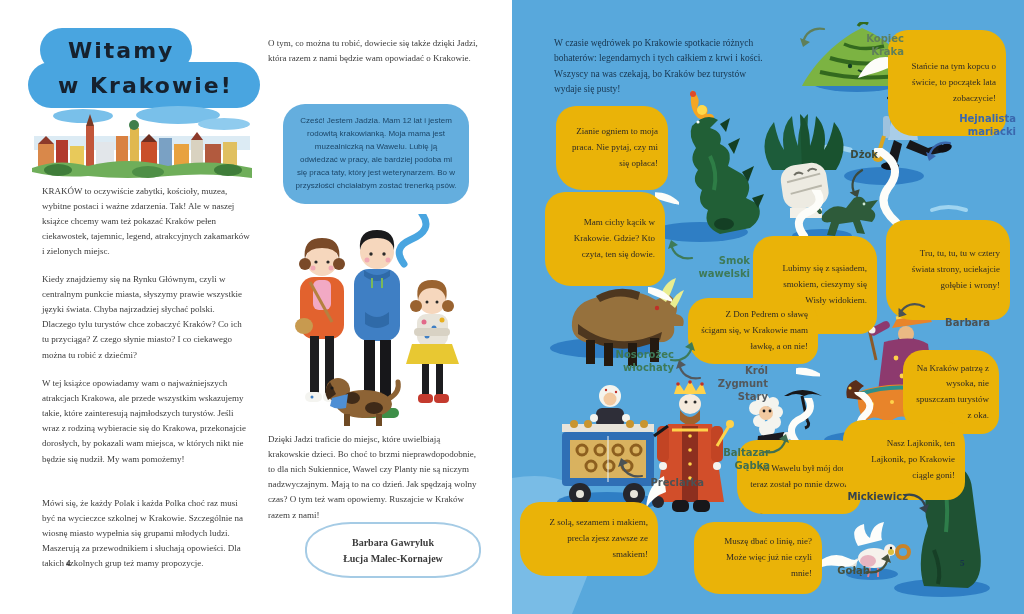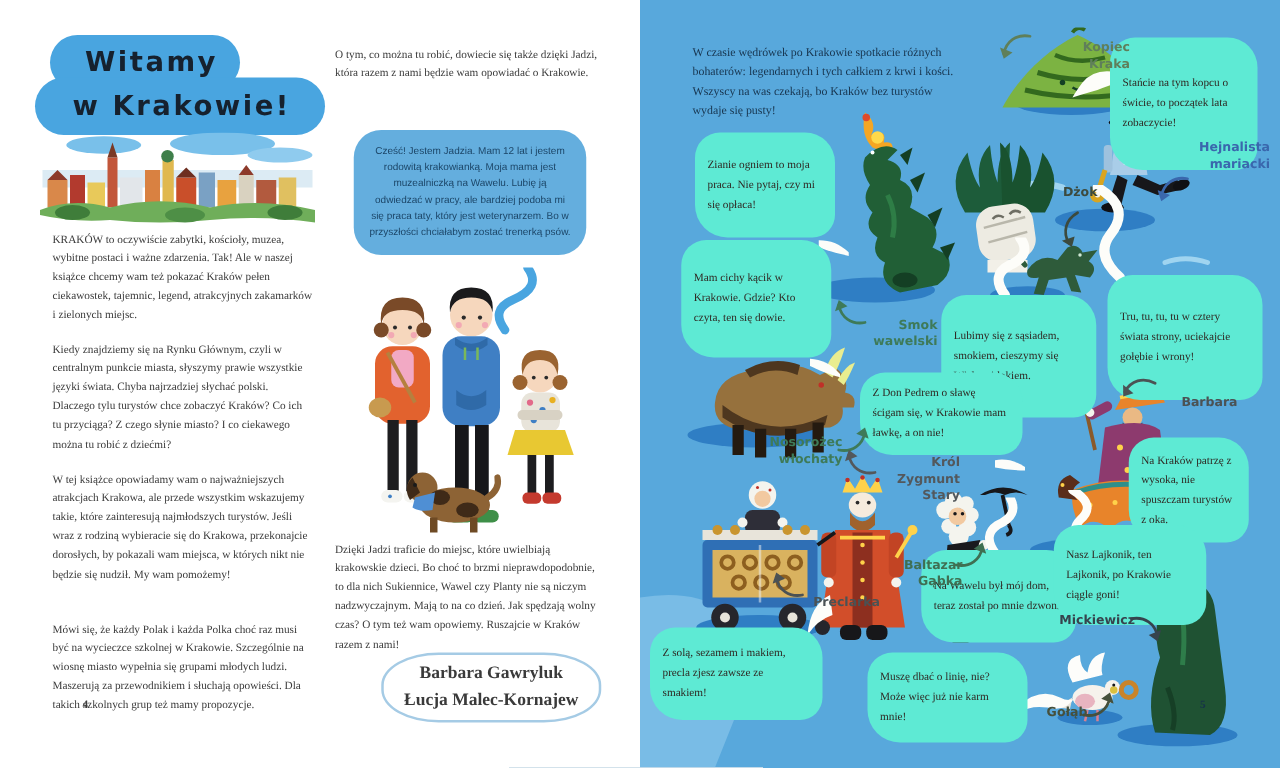--- a/index.html
+++ b/index.html
@@ -11,28 +11,28 @@
               color:#16212e;font-size:22px;letter-spacing:2px;white-space:nowrap;}
   .para{position:absolute;font-size:9px;line-height:1.68;color:#3b3b3b;text-align:left;}
   .pagenum{position:absolute;font-size:9px;font-weight:bold;color:#3b3b3b;}
   .jadzia{position:absolute;left:283px;top:104px;width:186px;background:#64aede;
           border-radius:22px;padding:11px 12px;box-sizing:border-box;
           font-family:"Liberation Sans",sans-serif;font-size:8px;line-height:1.62;
           color:#1c4668;text-align:center;}
   .authors{position:absolute;left:305px;top:522px;width:172px;height:52px;
            border:2px solid #a5cbe5;border-radius:46px/26px;display:flex;flex-direction:column;
            align-items:center;justify-content:center;gap:3px;}
-  .author{font-size:14px;font-weight:bold;color:#3a3a3a;line-height:1.3;}
+  .author{font-size:10px;font-weight:bold;color:#3a3a3a;line-height:1.3;}
   
   #right-bg{position:absolute;left:512px;top:0;width:512px;height:614px;background:#58a8dc;}
   .r-intro{position:absolute;left:554px;top:36px;width:218px;font-size:9.5px;line-height:1.62;
            color:#17344e;z-index:5;}
-  .wb{position:absolute;background:#5eead4;border-radius:20px 24px 18px 26px;
+  .wb{position:absolute;background:#eab308;border-radius:20px 24px 18px 26px;
       display:flex;align-items:center;justify-content:center;box-sizing:border-box;
-      padding:8px 10px;font-size:9px;line-height:1.75;color:#2f2a24;text-align:left;z-index:6;}
+      padding:8px 10px;font-size:9px;line-height:1.75;color:#2f2a24;text-align:right;z-index:6;}
   .lbl{position:absolute;font-family:"DejaVu Sans",sans-serif;font-weight:bold;font-size:10px;
        line-height:1.3;text-align:right;z-index:7;}
   .arw{position:absolute;z-index:7;}
   .tail{position:absolute;z-index:5;}
   .ill{position:absolute;z-index:4;}
   .shadows{position:absolute;left:512px;top:0;z-index:2;}
 </style>
 </head>
 <body>
 
@@ -438,21 +438,21 @@
   <div class="wb" style="left:556px;top:106px;width:112px;height:84px;">Zianie ogniem to moja praca. Nie pytaj, czy mi się opłaca!</div>
   <div class="wb" style="left:888px;top:30px;width:118px;height:106px;">Stańcie na tym kopcu o świcie, to początek lata zobaczycie!</div>
   <div class="wb" style="left:545px;top:192px;width:120px;height:94px;">Mam cichy kącik w Krakowie. Gdzie? Kto czyta, ten się dowie.</div>
   <div class="wb" style="left:753px;top:236px;width:124px;height:98px;">Lubimy się z sąsiadem, smokiem, cieszymy się Wisły widokiem.</div>
   <div class="wb" style="left:886px;top:220px;width:124px;height:100px;">Tru, tu, tu, tu w cztery świata strony, uciekajcie gołębie i wrony!</div>
   <div class="wb" style="left:688px;top:298px;width:130px;height:66px;">Z Don Pedrem o sławę ścigam się, w Krakowie mam ławkę, a on nie!</div>
   <div class="wb" style="left:903px;top:350px;width:96px;height:84px;">Na Kraków patrzę z wysoka, nie spuszczam turystów z oka.</div>
   <div class="wb" style="left:737px;top:440px;width:124px;height:74px;">Na Wawelu był mój dom, teraz został po mnie dzwon.</div>
   <div class="wb" style="left:843px;top:420px;width:122px;height:80px;">Nasz Lajkonik, ten Lajkonik, po Krakowie ciągle goni!</div>
   <div class="wb" style="left:520px;top:502px;width:138px;height:74px;">Z solą, sezamem i makiem, precla zjesz zawsze ze smakiem!</div>
-  <div class="wb" style="left:694px;top:522px;width:128px;height:72px;">Muszę dbać o linię, nie? Może więc już nie karm mnie!</div>
+  <div class="wb" style="left:694px;top:522px;width:128px;height:72px;">Muszę dbać o linię, nie? Może więc już nie czyli mnie!</div>
 
   <div class="lbl" style="left:836px;top:32px;width:68px;color:#5f7f5a;">Kopiec Kraka</div>
   <svg class="arw" style="left:800px;top:26px;color:#5f7f5a;" width="27" height="23" viewBox="0 0 27 23">
       <use href="#curve-arrow"></use>
     </svg>
 
   <div class="lbl" style="left:918px;top:112px;width:98px;color:#3a67ad;">Hejnalista mariacki</div>
   <svg class="arw" style="left:926px;top:140px;color:#3a67ad;" width="27" height="23" viewBox="0 0 27 23">
       <use href="#curve-arrow"></use>
     </svg>

